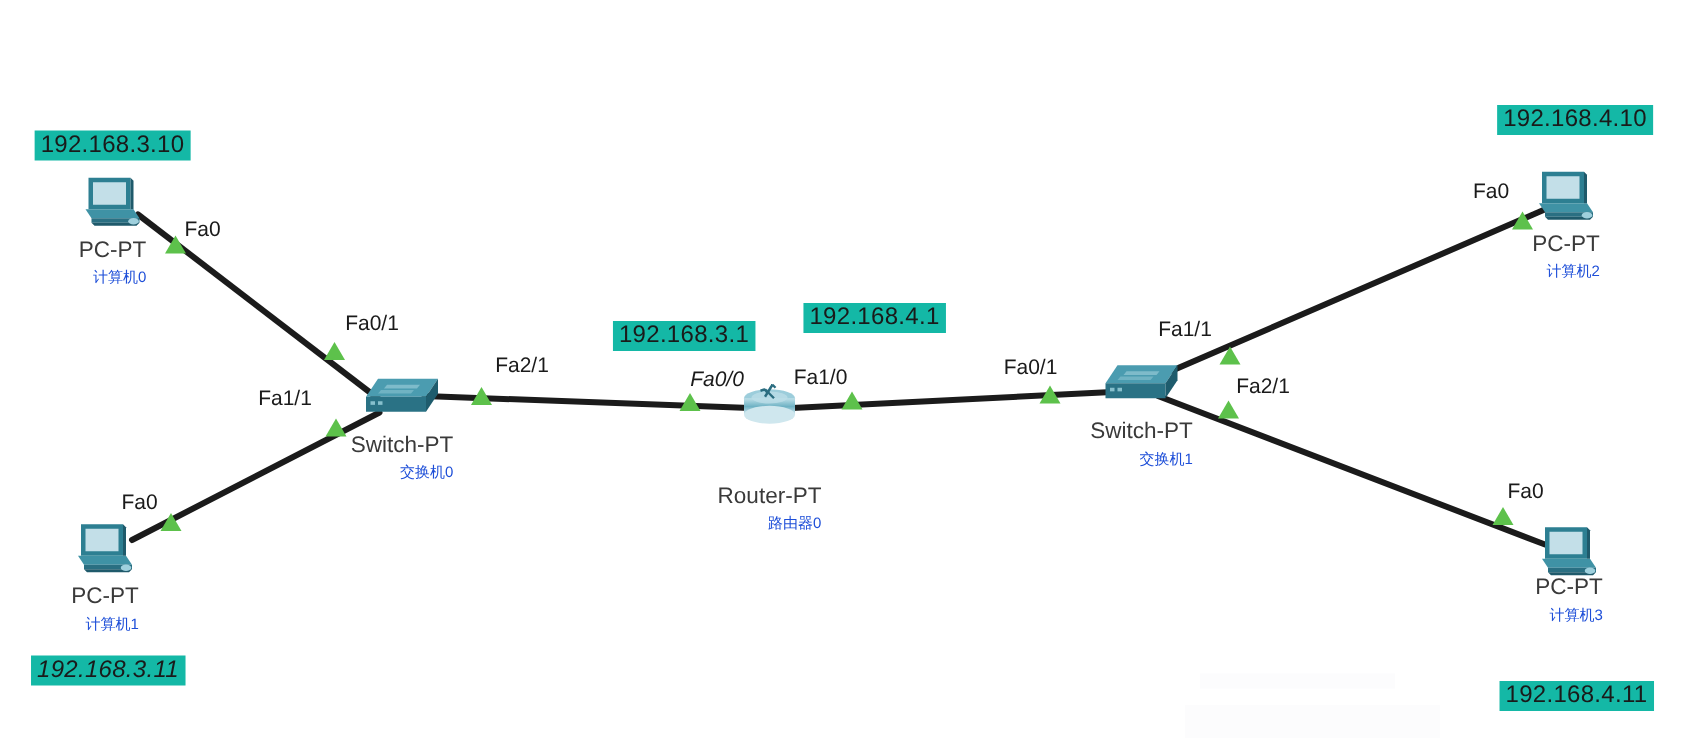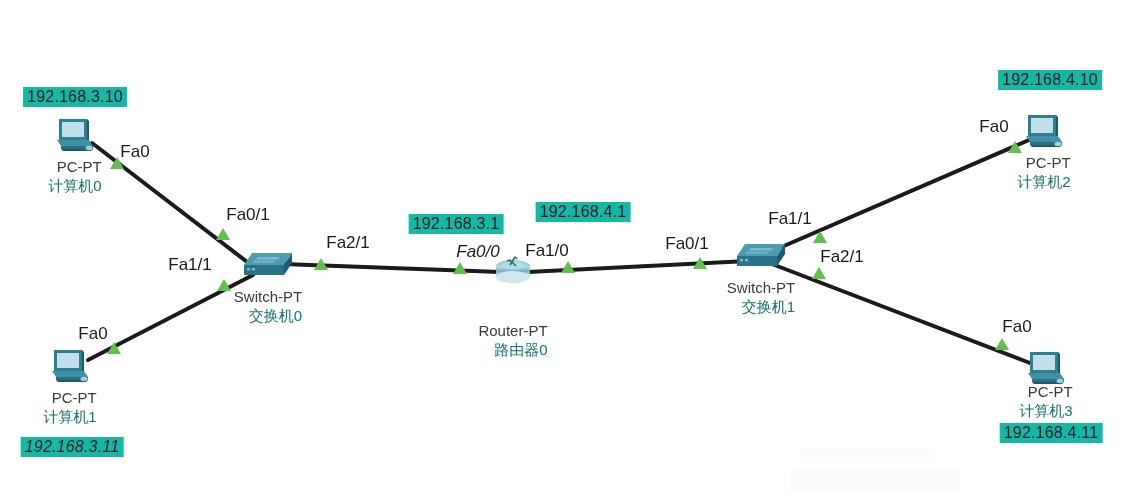--- a/index.html
+++ b/index.html
@@ -39,26 +39,26 @@
     transform: translateX(-50%);
     text-align: right;
     white-space: nowrap;
     line-height: 19px;
   }
   .dev-model {
     font-size: 15px;
     color: #3a3a3a;
   }
   .dev-name {
-    font-size: 15px;
-    color: #0f766e;
+    font-size: 10px;
+    color: #1d4ed8;
   }
   .port-label {
     position: absolute;
-    font-size: 17px;
+    font-size: 14px;
     color: #1a1a1a;
     white-space: nowrap;
     transform: translate(-50%, -50%);
   }
   .ip-label {
     position: absolute;
     font-size: 16px;
     color: #1a1a1a;
     white-space: nowrap;
     background: #14b8a6;
@@ -231,21 +231,21 @@
       <div class="link-tri" style="left: 819px; top: 273px;"></div>
       <div class="port-label" style="left: 994px; top: 127px;">Fa0</div>
       <div class="link-tri" style="left: 1015px; top: 147px;"></div>
       <div class="port-label" style="left: 1017px; top: 327px;">Fa0</div>
       <div class="link-tri" style="left: 1002px; top: 344px;"></div>
     </div>
   <div id="ips-layer">
       <div class="ip-label" style="left: 75px; top: 97px;">192.168.3.10</div>
       <div class="ip-label" style="left: 72px; top: 447px; font-style: italic;">192.168.3.11</div>
       <div class="ip-label" style="left: 1050px; top: 80px;">192.168.4.10</div>
-      <div class="ip-label" style="left: 1051px; top: 433px;">192.168.4.11</div>
+      <div class="ip-label" style="left: 1051px; top: 464px;">192.168.4.11</div>
       <div class="ip-label" style="left: 456px; top: 224px;">192.168.3.1</div>
       <div class="ip-label" style="left: 583px; top: 212px;">192.168.4.1</div>
     </div>
 
   <div class="smudge" style="left:790px; top:470px; width:170px; height:22px;"></div>
   <div class="smudge" style="left:800px; top:449px; width:130px; height:10px;"></div>
 
 </div>
 
 </body></html>

